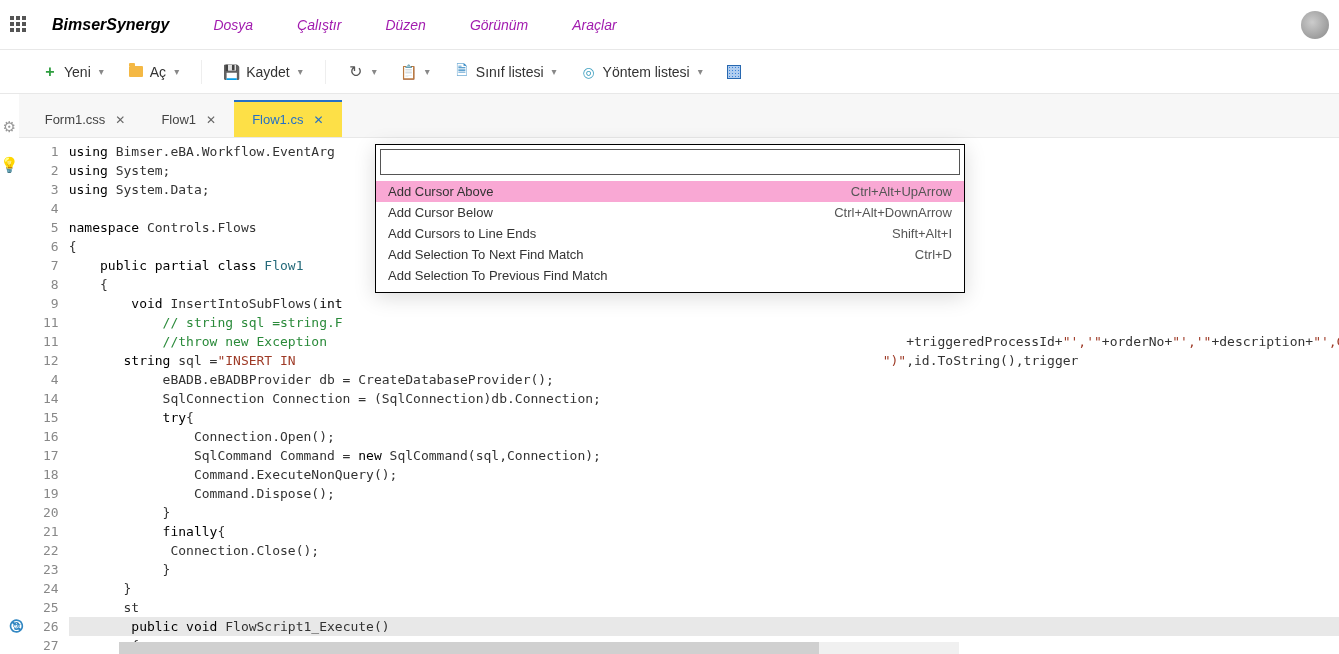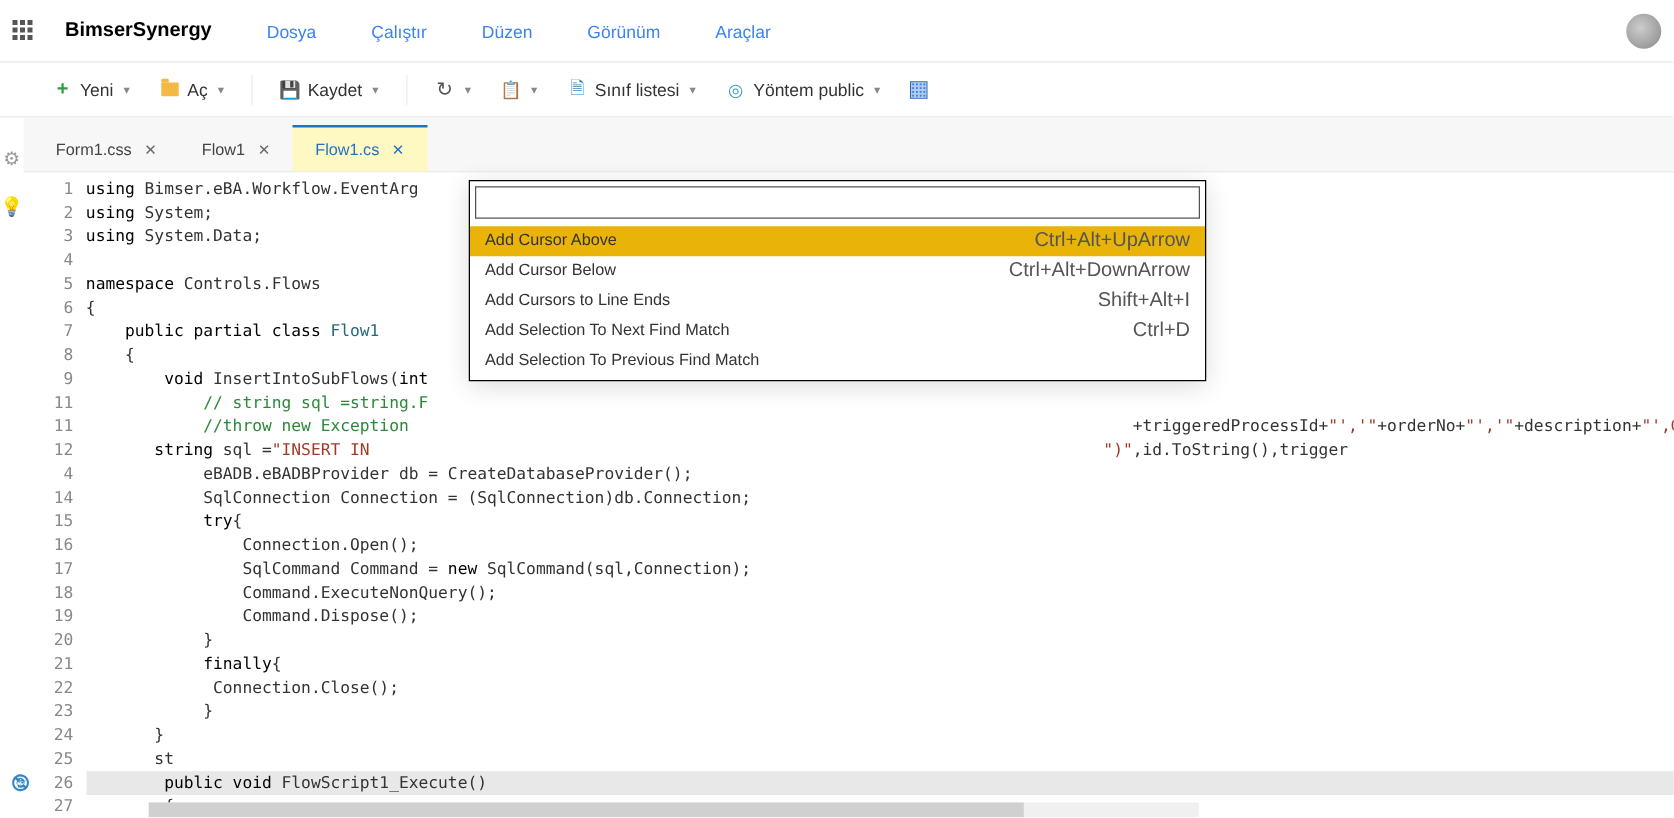--- a/index.html
+++ b/index.html
@@ -1,21 +1,21 @@
 <!DOCTYPE html>
 <html><head>
 <meta charset="utf-8">
 <style>
 * { margin:0; padding:0; box-sizing:border-box; }
 body { font-family:"Segoe UI",Arial,sans-serif; font-size:13px; color:#333; background:#fff; width:1339px; height:654px; overflow:hidden; position:relative; }
-.topbar { height:50px; border-bottom:1px solid #e8e8e8; display:flex; align-items:center; padding:0 10px; }
+.topbar { height:50px; border-bottom:1px solid #e8e8e8; display:flex; align-items:center; padding:0 10px;font-style:italic; }
 .waffle { width:18px; height:18px; display:grid; grid-template-columns:repeat(3,4px); grid-template-rows:repeat(3,4px); gap:2px; margin-right:24px; }
 .waffle span { background:#555; }
 .brand { font-weight:600; font-size:16px; color:#000; margin-right:44px; }
-.menu-item { color:#3b82f6; font-size:14px; margin-right:44px; cursor:pointer; }
+.menu-item { color:#a21caf; font-size:14px; margin-right:44px; cursor:pointer; }
 .avatar { margin-left:auto; width:28px; height:28px; border-radius:50%; background:radial-gradient(circle at 40% 40%,#ccc,#888); }
 .toolbar { height:44px; border-bottom:1px solid #e8e8e8; display:flex; align-items:center; padding:0 34px; gap:8px; }
 .tbtn { display:flex; align-items:center; gap:6px; padding:4px 8px; font-size:14px; color:#333; cursor:pointer; }
 .chev { font-size:10px; color:#888; margin-left:2px; }
 .sep { width:1px; height:24px; background:#eee; margin:0 6px; }
 .ico { width:16px; height:16px; display:inline-flex; align-items:center; justify-content:center; }
 .plus { color:#2e9e3f; font-weight:bold; font-size:16px; }
 .folder { width:14px; height:11px; background:#f4b844; border-radius:1px; position:relative; }
 .folder::before { content:""; position:absolute; top:-3px; left:0; width:6px; height:3px; background:#f4b844; border-radius:1px 1px 0 0; }
 .save { color:#7c5fc9; font-size:14px; }
@@ -24,34 +24,34 @@
 .docico { color:#3287c2; font-size:14px; }
 .gear { color:#40a0c0; font-size:14px; }
 .tbl-ico { display:inline-block; width:14px; height:14px; background:linear-gradient(#3b82d8,#3b82d8); border:1px solid #2868b0; position:relative; }
 .tbl-ico::after { content:""; position:absolute; inset:0; background:linear-gradient(#fff 33%,transparent 33% 66%,#fff 66%),linear-gradient(90deg,#fff 33%,transparent 33% 66%,#fff 66%); background-size:100% 3px,3px 100%; opacity:.6; }
 .main { display:flex; height:calc(100% - 94px); }
 .leftgutter { width:40px; display:flex; flex-direction:column; align-items:center; padding-top:24px; gap:20px; color:#999; }
 .leftgutter .g-ico { font-size:15px; cursor:pointer; }
 .editor-area { flex:1; display:flex; flex-direction:column; position:relative; }
 .tabs { height:44px; display:flex; align-items:flex-end; padding-left:8px; background:#f7f7f7; border-bottom:1px solid #e8e8e8; position:relative; }
 .tab { padding:10px 18px; font-size:13px; color:#444; display:flex; align-items:center; gap:10px; cursor:pointer; position:relative; }
-.tab.active { background:#fef9c3; color:#2470c7; border-top:2px solid #2470c7;text-align:right; }
+.tab.active { background:#fde047; color:#2470c7; border-top:2px solid #2470c7;text-align:right; }
 .tab .x { color:#666; font-size:12px; }
 .tab.active .x { color:#2470c7; }
 .code-wrap { flex:1; display:flex; background:#fff; position:relative; overflow:hidden; }
 .line-nums { width:50px; padding:4px 10px 4px 0; text-align:right; font-family:Consolas,monospace; font-size:13px; color:#888; line-height:19px; }
 .code { font-family:Consolas,monospace; font-size:13px; line-height:19px; padding:4px 0; white-space:pre; flex:1; overflow:hidden; }
 .kw { color:#000000; } .str { color:#9e3a26; } .cmt { color:#2a8a3a; } .cls { color:#256a7a; }
 .cl26 { background:#e8e8e8; display:inline-block; width:100%; }
 .palette { position:absolute; top:144px; left:375px; width:590px; background:#fff; border:1px solid #000; box-shadow:0 4px 20px rgba(0,0,0,.15); z-index:100; }
 .palette-input { width:calc(100% - 8px); margin:4px; height:26px; border:1px solid #555; padding:0 6px; font-family:inherit; font-size:13px; outline:none; }
 .palette-list { padding:2px 0 6px; }
 .palette-item { display:flex; justify-content:space-between; padding:3px 12px; font-size:13px; color:#333; cursor:pointer; }
-.palette-item.sel { background:#eab308; }
-.palette-item .shortcut { color:#555; font-size:16px; }
+.palette-item.sel { background:#f9a8d4; }
+.palette-item .shortcut { color:#555; font-size:13px; }
 .bottom-left { position:absolute; bottom:14px; left:9px; color:#3287c2; font-size:14px; }
 .hscroll { position:absolute; bottom:0; left:100px; height:12px; width:840px; background:#f0f0f0; }
 .hscroll-thumb { height:100%; width:700px; background:#d0d0d0; }
 </style>
 </head>
 <body>
 
 <div class="topbar">
   <div class="waffle">
       <span></span>
@@ -103,21 +103,21 @@
       <span class="ico clip">📋</span>
       <span class="chev">▾</span>
     </div>
   <div class="tbtn">
       <span class="ico docico">🗎</span>
       <span>Sınıf listesi</span>
       <span class="chev">▾</span>
     </div>
   <div class="tbtn">
       <span class="ico gear">◎</span>
-      <span>Yöntem public</span>
+      <span>Yöntem listesi</span>
       <span class="chev">▾</span>
     </div>
   <div class="tbtn">
       <span class="tbl-ico"></span>
     </div>
 </div>
 
 <div class="main">
   <div class="leftgutter">
     <span class="g-ico">⚙</span>

